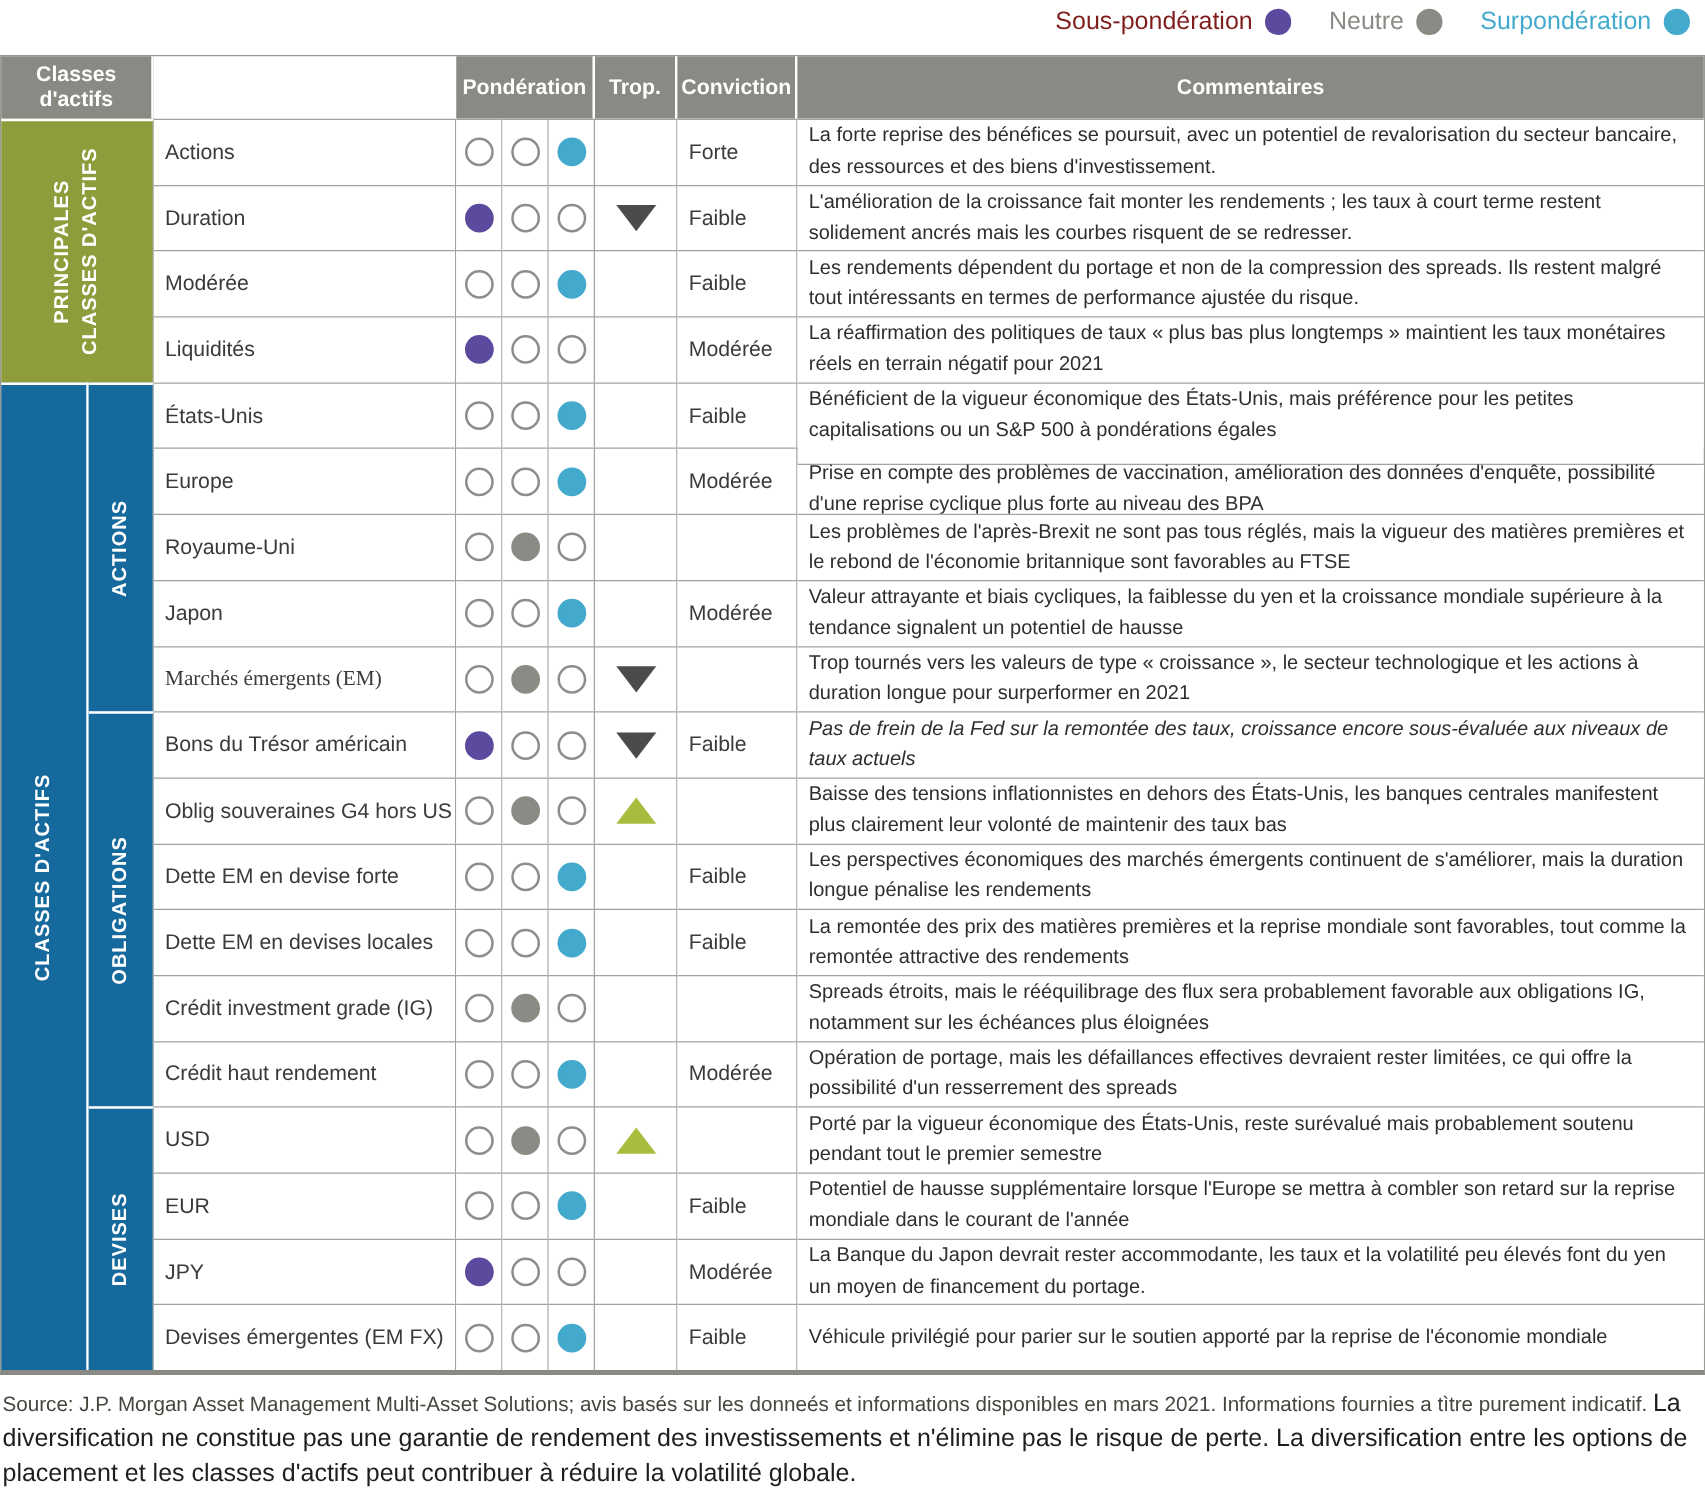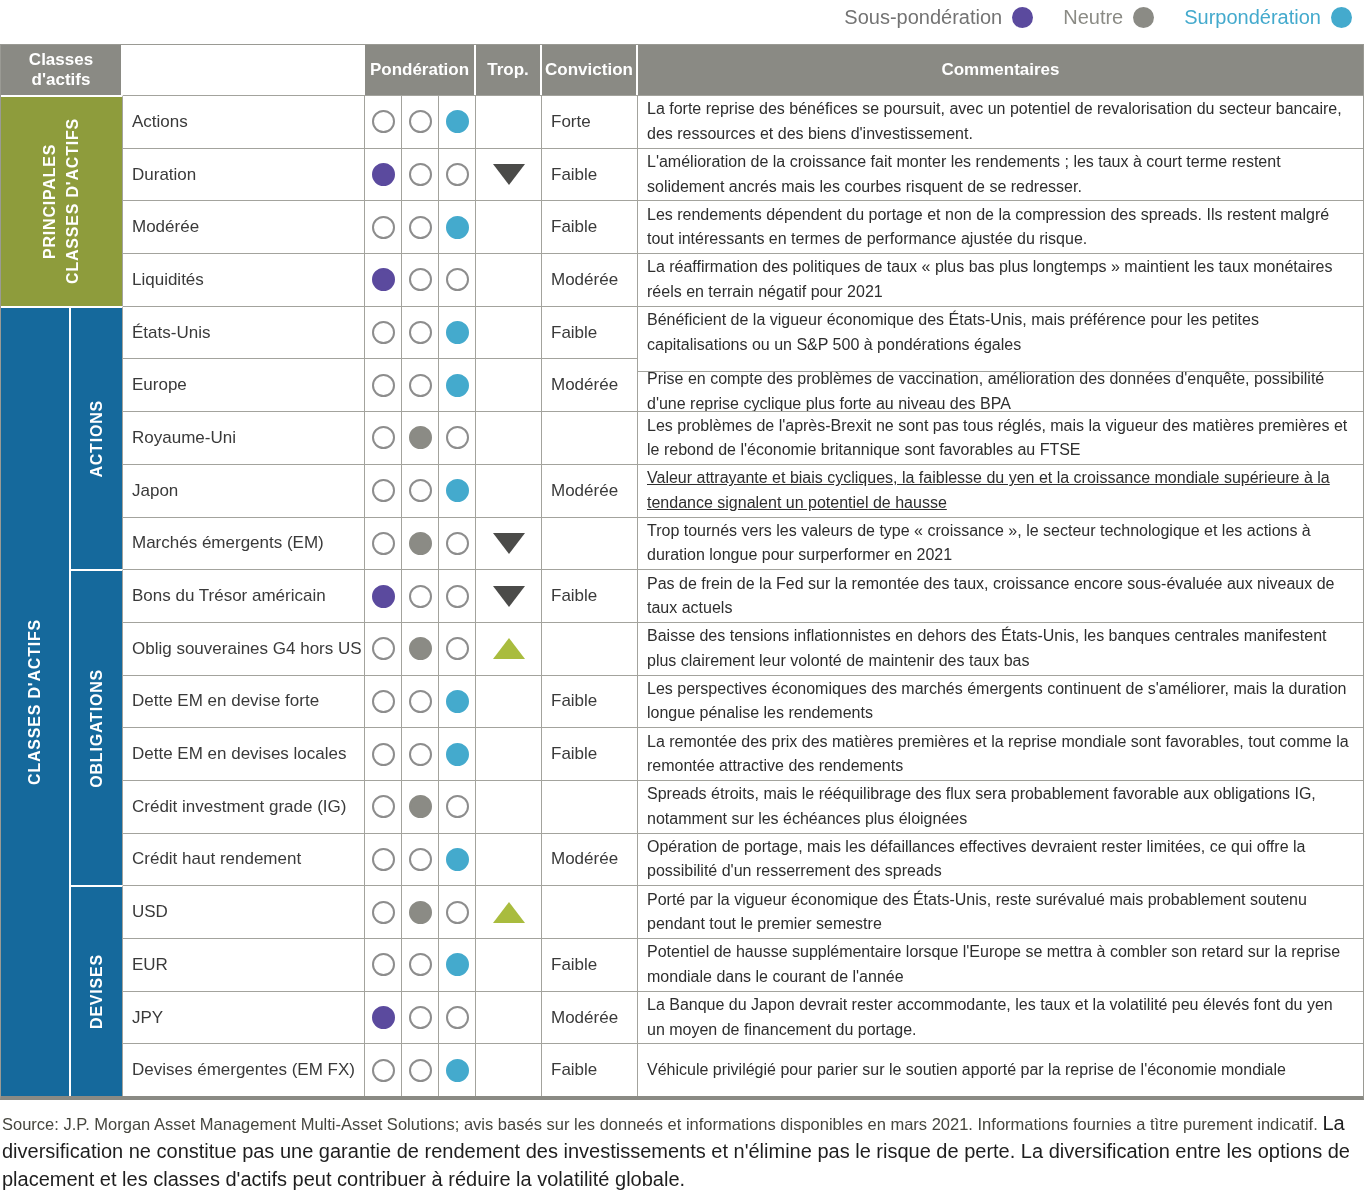--- a/index.html
+++ b/index.html
@@ -4,21 +4,21 @@
 <style>
   * { box-sizing: border-box; }
   html,body { margin:0; padding:0; background:#fff; }
   body { font-family:"Liberation Sans", sans-serif; }
   .page { position:relative; width:1364px; height:1200px; background:#fff; overflow:hidden; }
 
   
   .legend { position:absolute; top:6px; right:12px; display:flex; align-items:center; gap:30px; font-size:20px; }
   .legend-item { display:flex; align-items:center; gap:10px; }
   .legend-dot { width:21px; height:21px; border-radius:50%; flex:0 0 auto; }
-  .lg-under  { color:#737373; }  .lg-under  .legend-dot { background:#5b4a9e; }
+  .lg-under  { color:#7f1d1d; }  .lg-under  .legend-dot { background:#5b4a9e; }
   .lg-neutral{ color:#8b8b85; }  .lg-neutral .legend-dot{ background:#8b8b85; }
   .lg-over   { color:#44aacd; }  .lg-over   .legend-dot { background:#44aacd; }
 
   
   .grid {
     position:absolute; top:44px; left:0; width:1364px;
     display:grid;
     grid-template-columns:70px 52px 242px 37px 37px 37px 66px 96px 1fr;
     grid-template-rows:50px repeat(19, 52.7px);
     border:1px solid #9a9a94;
@@ -253,24 +253,24 @@
       <div class="cell c-w2" style="grid-row: 9;">
           <span class="dot"></span>
         </div>
       <div class="cell c-w3" style="grid-row: 9;">
           <span class="dot dot-over"></span>
         </div>
       <div class="cell c-chgt" style="grid-row: 9;">
           <span class="tri"></span>
         </div>
       <div class="cell c-conv" style="grid-row: 9;">Modérée</div>
-      <div class="cell c-com" style="grid-row: 9; text-decoration: underline;">Valeur attrayante et biais cycliques, la faiblesse du yen et la croissance mondiale supérieure à la tendance signalent un potentiel de hausse</div>
-    </div>
-    <div class="body-row">
-      <div class="cell c-opp" style="grid-row: 10;">Marchés émergents (EM)</div>
+      <div class="cell c-com" style="grid-row: 9;">Valeur attrayante et biais cycliques, la faiblesse du yen et la croissance mondiale supérieure à la tendance signalent un potentiel de hausse</div>
+    </div>
+    <div class="body-row">
+      <div class="cell c-opp" style="grid-row: 10; font-family: Liberation Serif, serif;">Marchés émergents (EM)</div>
       <div class="cell c-w1" style="grid-row: 10;">
           <span class="dot"></span>
         </div>
       <div class="cell c-w2" style="grid-row: 10;">
           <span class="dot dot-neutral"></span>
         </div>
       <div class="cell c-w3" style="grid-row: 10;">
           <span class="dot"></span>
         </div>
       <div class="cell c-chgt" style="grid-row: 10;">
@@ -287,21 +287,21 @@
       <div class="cell c-w2" style="grid-row: 11;">
           <span class="dot"></span>
         </div>
       <div class="cell c-w3" style="grid-row: 11;">
           <span class="dot"></span>
         </div>
       <div class="cell c-chgt" style="grid-row: 11;">
           <span class="tri tri-down"></span>
         </div>
       <div class="cell c-conv" style="grid-row: 11;">Faible</div>
-      <div class="cell c-com" style="grid-row: 11;">Pas de frein de la Fed sur la remontée des taux, croissance encore sous-évaluée aux niveaux de taux actuels</div>
+      <div class="cell c-com" style="grid-row: 11; font-style: italic;">Pas de frein de la Fed sur la remontée des taux, croissance encore sous-évaluée aux niveaux de taux actuels</div>
     </div>
     <div class="body-row">
       <div class="cell c-opp" style="grid-row: 12;">Oblig souveraines G4 hors US</div>
       <div class="cell c-w1" style="grid-row: 12;">
           <span class="dot"></span>
         </div>
       <div class="cell c-w2" style="grid-row: 12;">
           <span class="dot dot-neutral"></span>
         </div>
       <div class="cell c-w3" style="grid-row: 12;">

